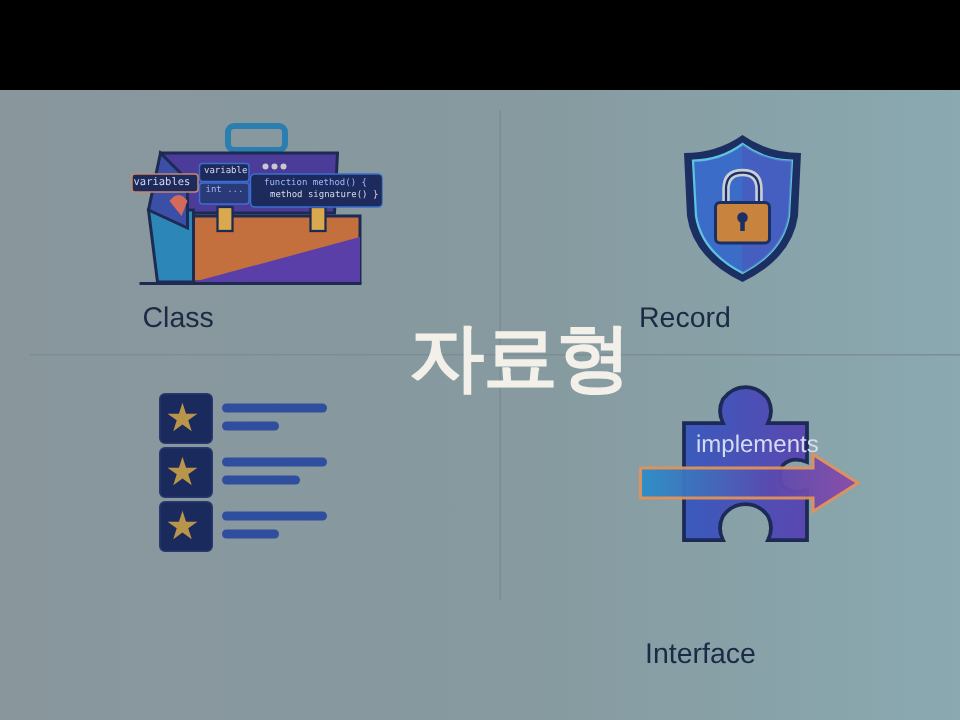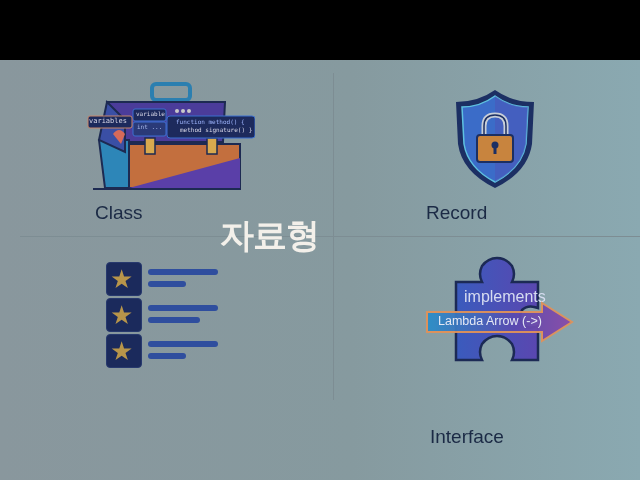--- a/index.html
+++ b/index.html
@@ -12,22 +12,22 @@
       background: linear-gradient(90deg, #89979d 0%, #869a9f 55%, #8aa9b1 100%);
       overflow: hidden;
     }
     .hline { position: absolute; left: 20px; right: 0; top: 176px; height: 1px; background: #7d8d93; }
     .vline { position: absolute; left: 333px; top: 13px; height: 327px; width: 1px; background: #7d8d93; }
     .label {
       position: absolute; font-family: "Liberation Sans", sans-serif; font-size: 19px;
       color: #1b2a45; width: 140px;
     }
     .title {
-      position: absolute; left: 220px; top: 148px; width: 200px; text-align: left;
-      font-family: Liberation Mono, monospace; font-weight: bold; font-size: 34px; color: #f3f0ea;
+      position: absolute; left: 220px; top: 148px; width: 200px; text-align: right;
+      font-family: Liberation Serif, serif; font-weight: bold; font-size: 50px; color: #f3f0ea;
       letter-spacing: -1px; line-height: 60px;
     }
     .icon { position: absolute; }
     .star-row { position: absolute; left: 106px; width: 120px; height: 34px; }
     .star-box {
       position: absolute; left: 0; top: 0; width: 34px; height: 32px;
       background: #1b2a5c; border-radius: 4px; border: 1px solid #27396e;
     }
     .star-glyph { position: absolute; left: 3px; top: 0px; font-size: 26px; color: #b8954a; line-height: 32px; }
     .bar { position: absolute; height: 6px; border-radius: 3px; background: #2f4e9e; }
@@ -134,17 +134,16 @@
       <defs>
         <linearGradient id="ar" x1="0" x2="1" y1="0" y2="0">
           <stop offset="0" stop-color="#2a8fc8"></stop>
           <stop offset="0.6" stop-color="#5a4ab0"></stop>
           <stop offset="1" stop-color="#8a4aa8"></stop>
         </linearGradient>
       </defs>
       <path d="M3 12 L118 12 L118 3 L148 22 L118 41 L118 32 L3 32 Z" fill="url(#ar)" stroke="#e0925a" stroke-width="2" opacity="0.95"></path>
     </svg>
   </div>
-  <div style="position:absolute;left:438px;top:254px;font-family:'Liberation Sans',sans-serif;font-size:12.5px;color:#e4e8f4;white-space:nowrap;">Lambda Arrow (-&gt;)</div>
   <div class="label" style="left:430px;top:320px;margin-top:46px;">Interface</div>
 
   <div class="title">자료형</div>
 </div>
 
 </body></html>

